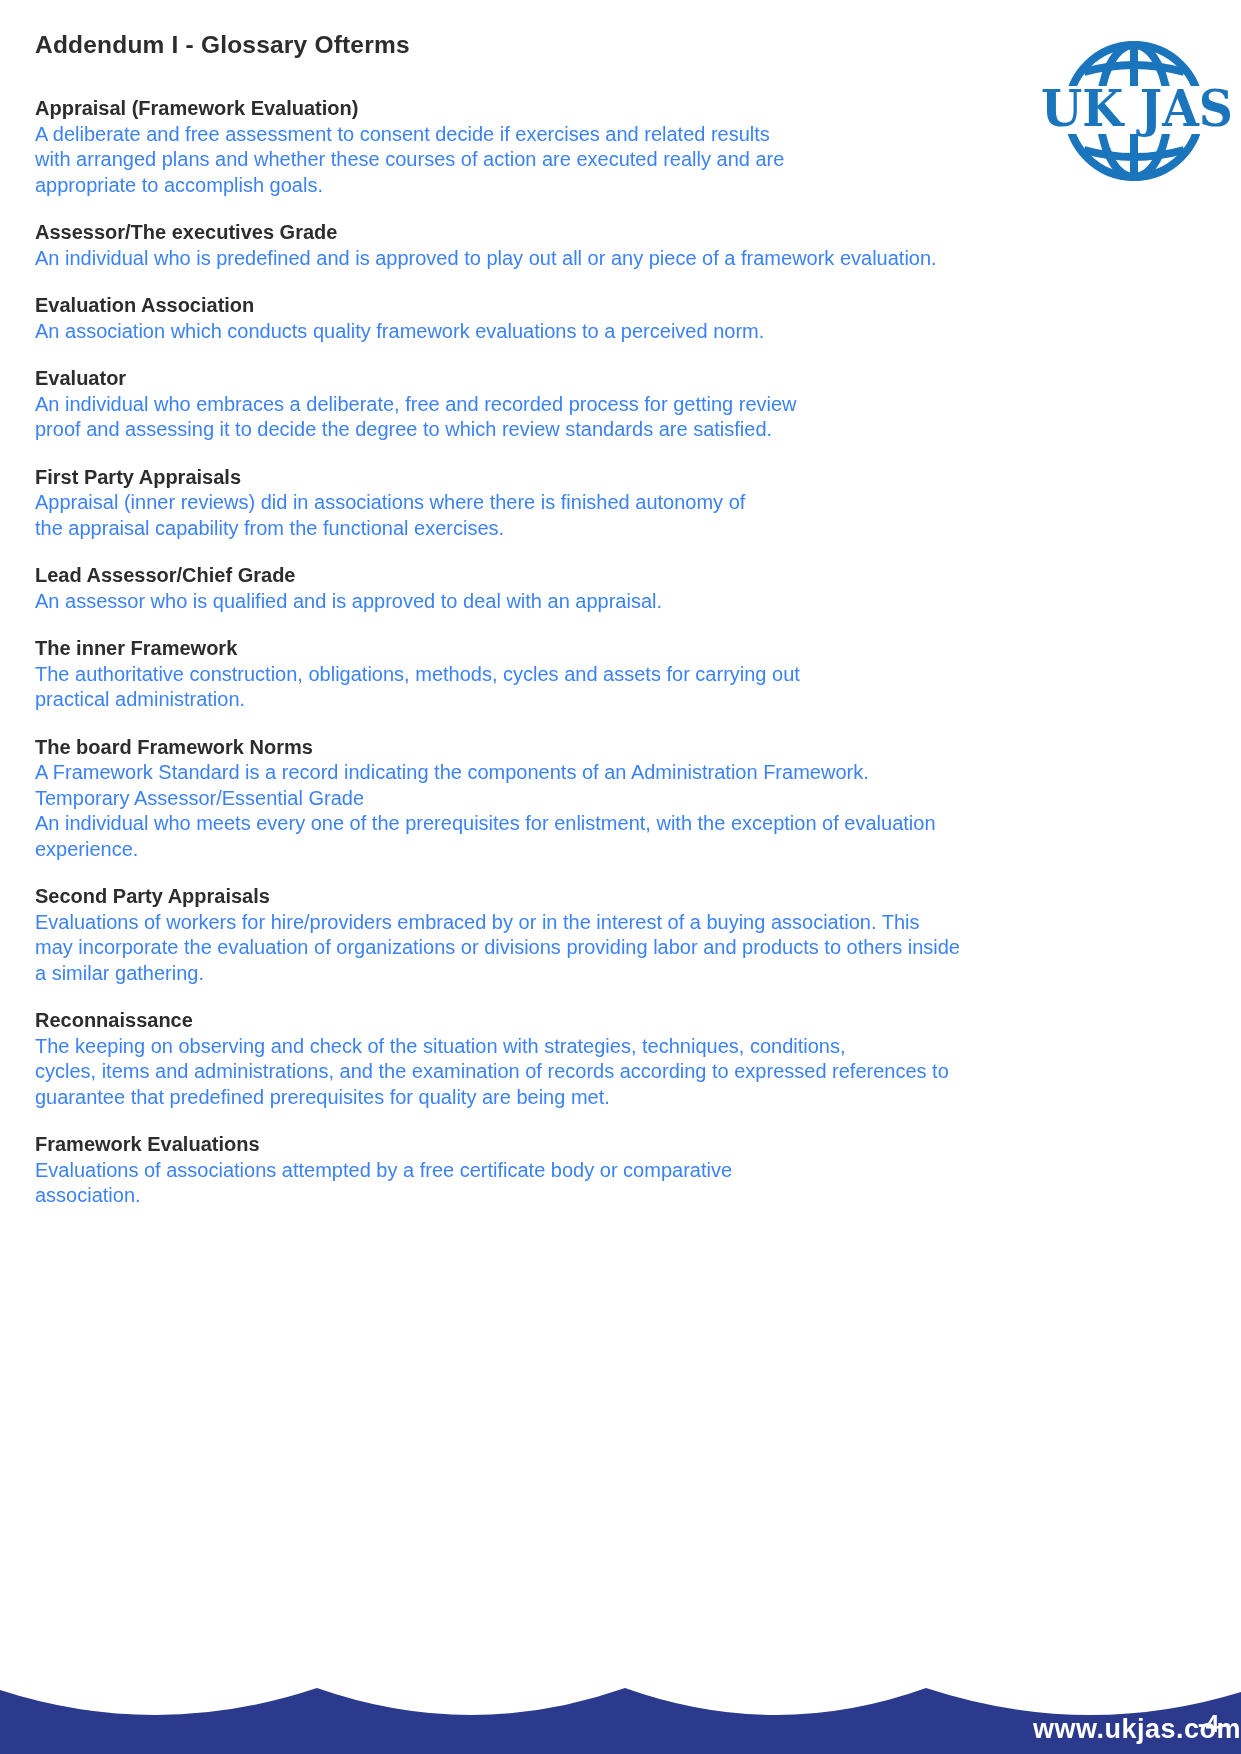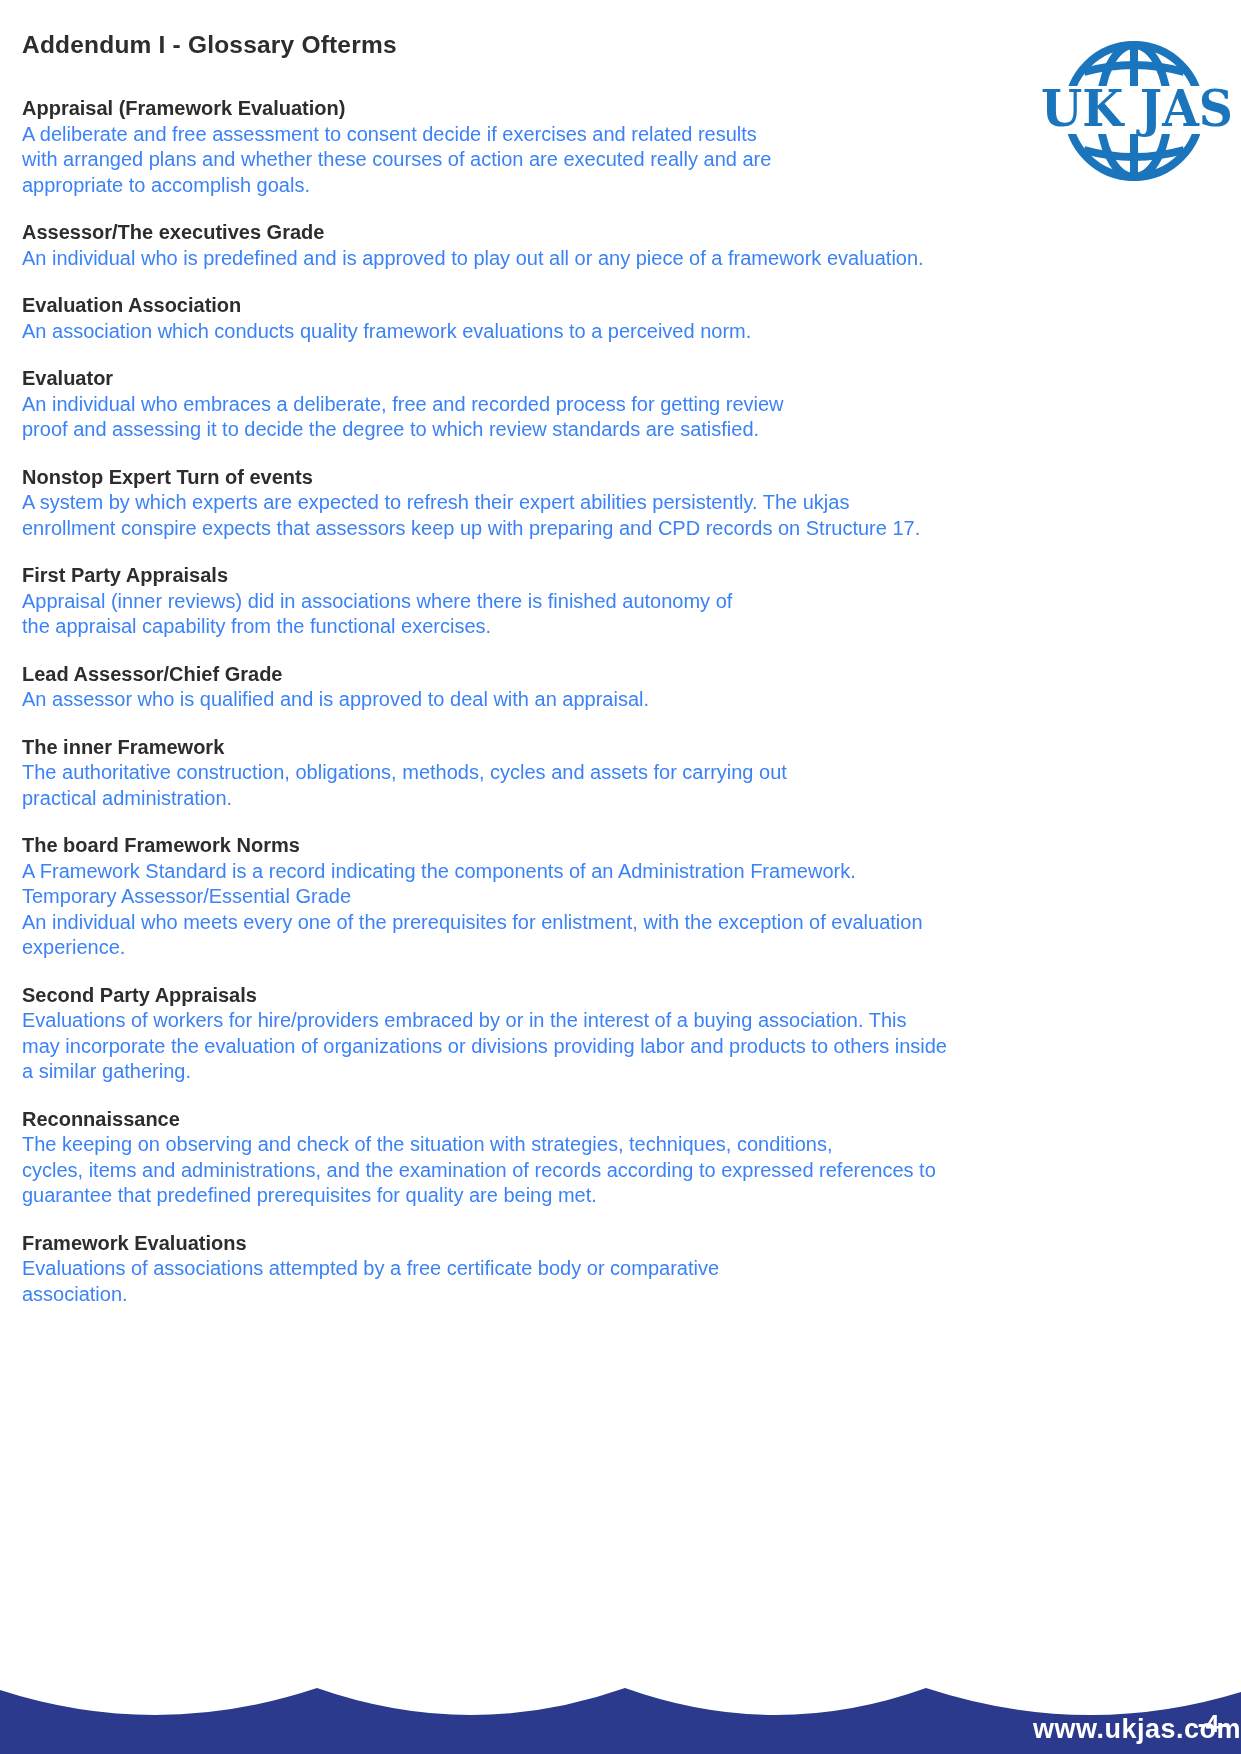--- a/index.html
+++ b/index.html
@@ -7,20 +7,21 @@
     position:relative;
     width:1241px; height:1754px;
     margin:0 auto;
     background:#ffffff;
     font-family:"Liberation Sans", sans-serif;
     color:#3a3a3a;
     overflow:hidden;
   }
   .content {
     padding:31px 40px 0 22px;
+    margin-left:13px;
   }
   h1.doc-title {
     font-size:24.5px;
     line-height:28px;
     font-weight:bold;
     color:#2d2d2d;
     margin:0 0 37px 0;
     letter-spacing:0.2px;
   }
   .glossary { width:1179px; }
@@ -104,25 +105,20 @@
     <h2 class="term">Evaluation Association</h2>
     <p class="definition">An association which conducts quality framework evaluations to a perceived norm.</p>
   </div>
 
   <div class="entry">
     <h2 class="term">Evaluator</h2>
     <p class="definition">An individual who embraces a deliberate, free and recorded process for getting review
 proof and assessing it to decide the degree to which review standards are satisfied.</p>
   </div>
 
-  <div class="entry">
-    <h2 class="term">Nonstop Expert Turn of events</h2>
-    <p class="definition">A system by which experts are expected to refresh their expert abilities persistently. The ukjas
-enrollment conspire expects that assessors keep up with preparing and CPD records on Structure 17.</p>
-  </div>
 
   <div class="entry">
     <h2 class="term">First Party Appraisals</h2>
     <p class="definition">Appraisal (inner reviews) did in associations where there is finished autonomy of
 the appraisal capability from the functional exercises.</p>
   </div>
 
   <div class="entry">
     <h2 class="term">Lead Assessor/Chief Grade</h2>
     <p class="definition">An assessor who is qualified and is approved to deal with an appraisal.</p>

